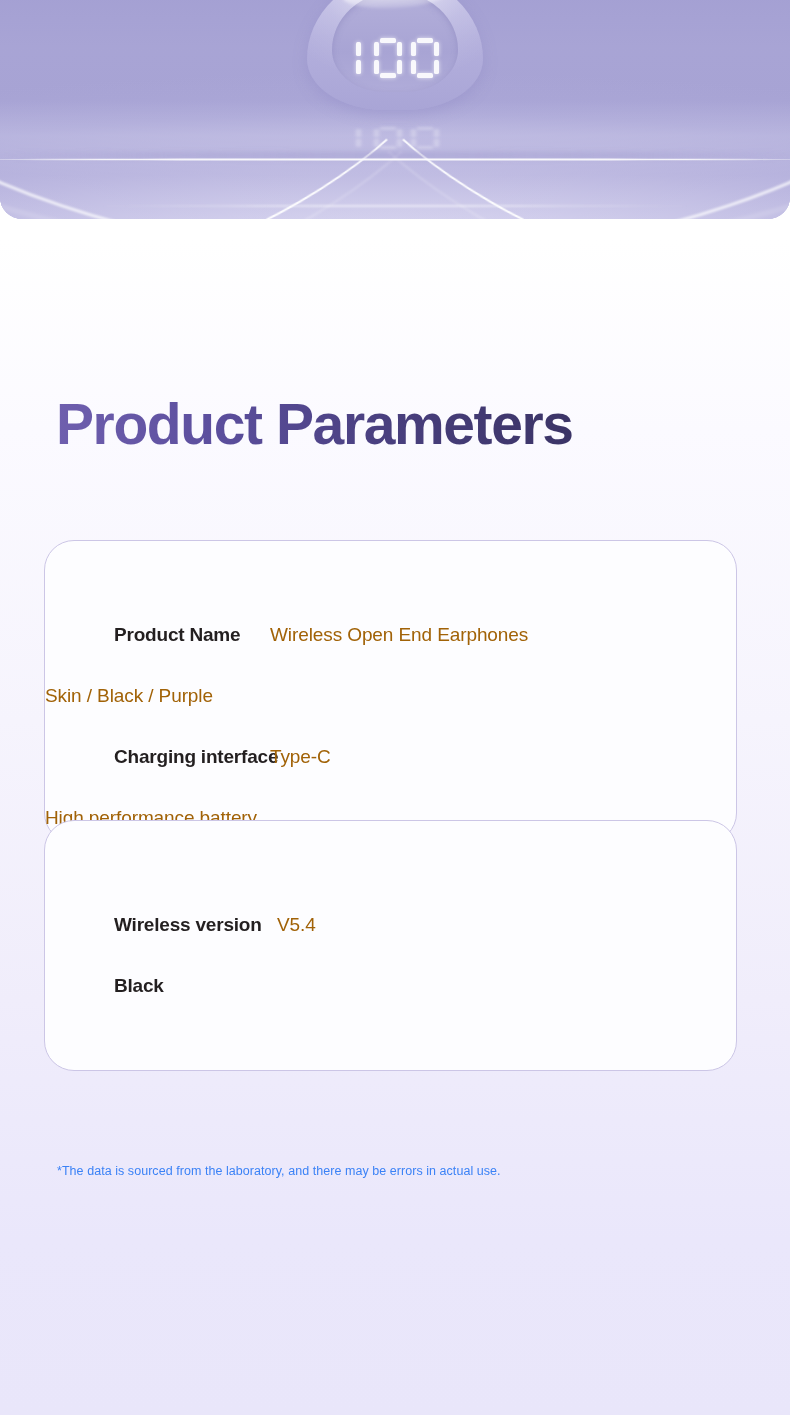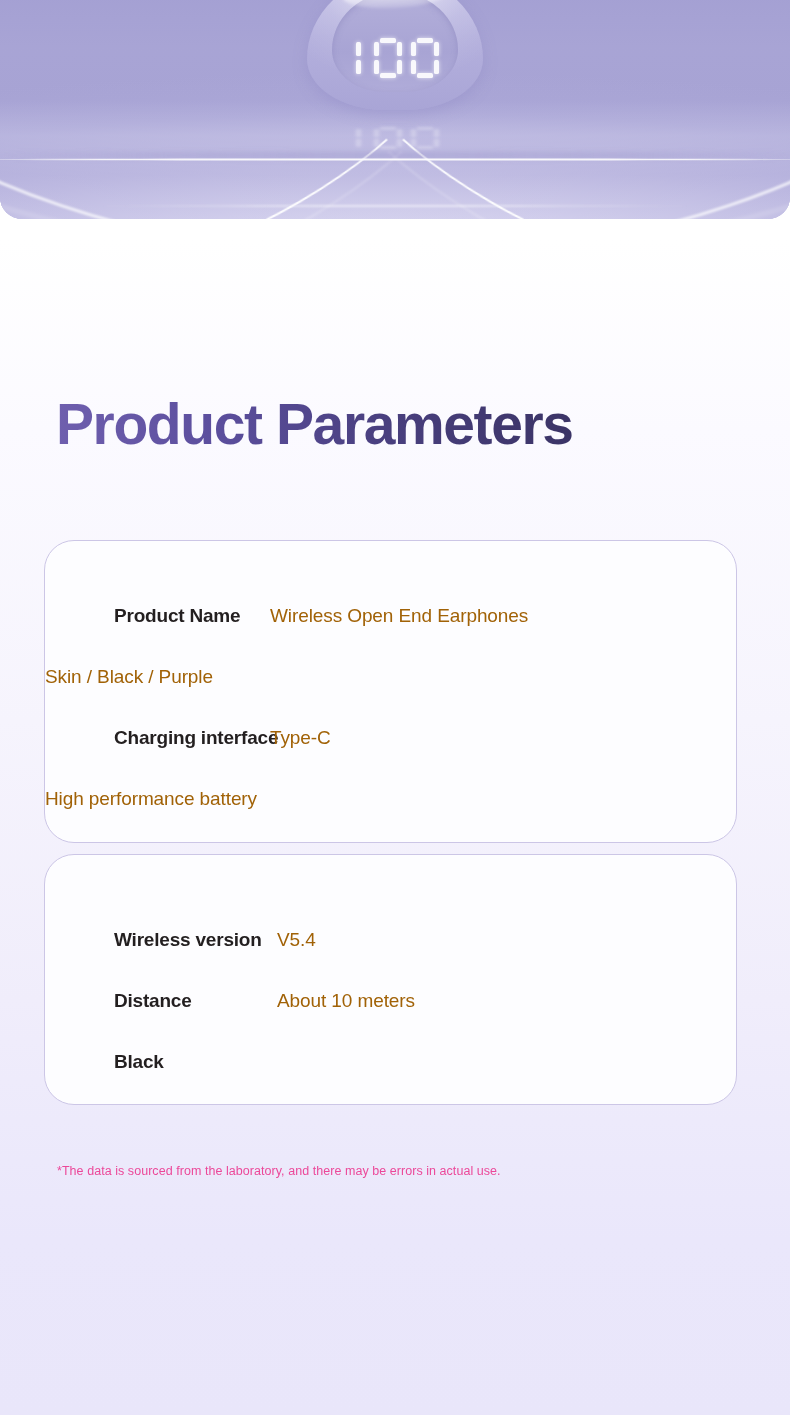--- a/index.html
+++ b/index.html
@@ -233,29 +233,29 @@
   
   .card {
     position:absolute;
     left:44px;
     width:693px;
     background:#fdfdff;
     border:1px solid #ccc6e6;
     border-radius:30px;
   }
   #card-1 { top:540px; height:303px; }
-  #card-2 { top:854px; height:251px; }
+  #card-2 { top:820px; height:251px; }
 
   .rows { position:absolute; left:0; top:0; width:100%; }
   #card-1 .rows { padding-top:44px; }
   #card-2 .rows { padding-top:54px; }
 
   .row {
     display:flex;
-    align-items:center;
+    align-items:flex-end;
     height:61px;
   }
   .row-label {
     padding-left:69px;
     font-size:19px;
     font-weight:bold;
     color:#231f20;
     letter-spacing:-0.2px;
     white-space:nowrap;
   }
@@ -269,21 +269,21 @@
   #card-1 .row-value { padding-left:0; }
   #card-1 .row-label { width:225px; }
   #card-2 .row-label { width:232px; }
 
   
   .footnote {
     position:absolute;
     left:57px; top:1160px;
     font-size:12.5px;
     line-height:23px;
-    color:#ec4899;
+    color:#3b82f6;
     letter-spacing:0.05px;
   }
   .footnote div { white-space:nowrap; }
 </style>
 </head>
 <body>
 
 <div class="hero">
   <div class="hero-base"></div>
   <div class="hero-shade"></div>
@@ -372,24 +372,20 @@
   </div>
 </div>
 
 <div class="card" id="card-2">
   <div class="rows">
     <div class="row">
       <div class="row-label">Wireless version</div>
       <div class="row-value">V5.4</div>
     </div>
     <div class="row">
-      <div class="row-label">Distance</div>
-      <div class="row-value">About 10 meters</div>
-    </div>
-    <div class="row">
       <div class="row-label">Black</div>
     </div>
   </div>
 </div>
 
 <div class="footnote">
   <div>*The data is sourced from the laboratory, and there may be errors in actual use.</div>
 </div>
 
 </body></html>

